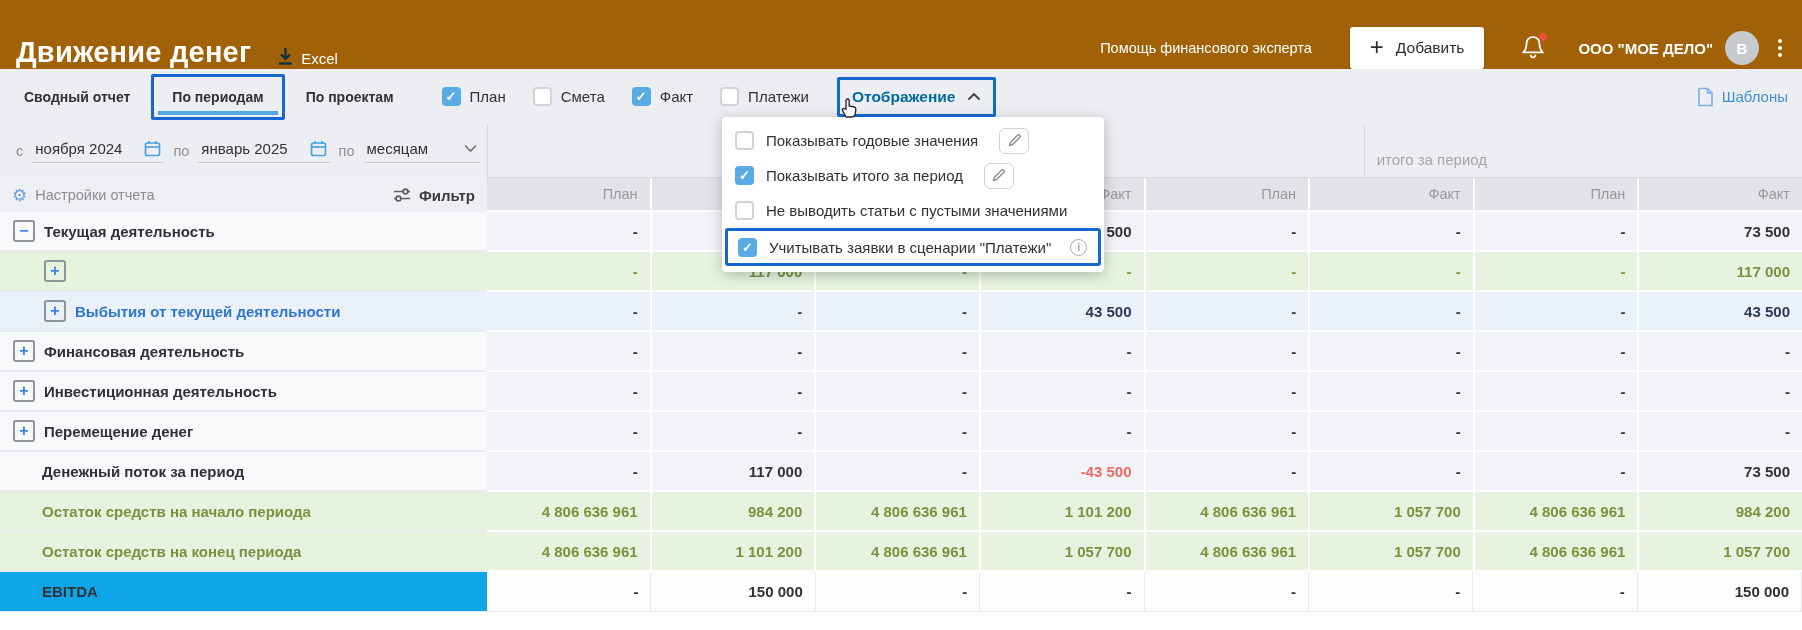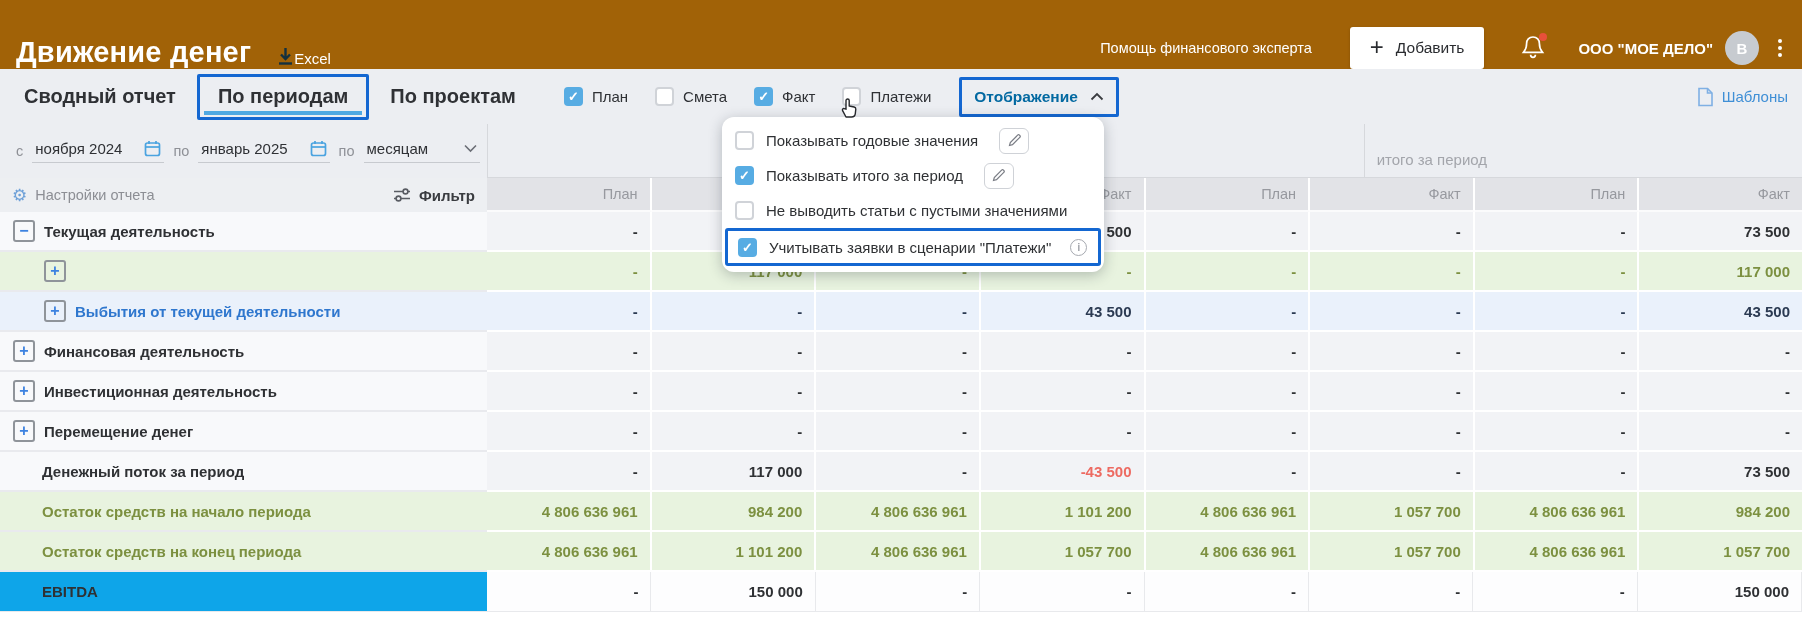--- a/index.html
+++ b/index.html
@@ -3,41 +3,41 @@
 <meta charset="utf-8">
 <style>
   html,body{margin:0;padding:0;background:#fff;}
   .app{position:relative;width:1802px;height:630px;background:#fff;overflow:hidden;
        font-family:"Liberation Sans",sans-serif;-webkit-font-smoothing:antialiased;}
 
   
   .topbar{position:absolute;left:0;top:0;width:1802px;height:69px;background:#a16207;
           display:flex;align-items:flex-end;padding:0 16px;box-sizing:border-box;color:#fff;}
   .page-title{font-size:29px;font-weight:700;letter-spacing:.2px;}
-  .excel-link{display:flex;align-items:center;gap:0;margin-left:26px;cursor:pointer;}
+  .excel-link{display:flex;align-items:center;gap:7px;margin-left:26px;cursor:pointer;}
   .excel-link span{font-size:15px;color:#fff;}
   .topbar-right{margin-left:auto;display:flex;align-items:center;}
   .help-link{font-size:14.5px;color:#fff;cursor:pointer;}
   .add-btn{margin-left:38px;height:42px;background:#fff;border:none;border-radius:3px;
            display:flex;align-items:center;gap:12px;padding:0 20px;cursor:pointer;
            box-shadow:0 1px 3px rgba(0,0,0,.18);}
   .add-btn .plus{font-size:24px;font-weight:400;color:#2A2C30;line-height:1;margin-top:-2px;}
   .add-btn .albl{font-size:15.5px;color:#2A2C30;}
   .bell-wrap{margin-left:36px;position:relative;width:28px;height:30px;cursor:pointer;}
   .bell-dot{position:absolute;right:1px;top:0;width:8px;height:8px;border-radius:50%;background:#E8503A;}
   .company{margin-left:30px;font-size:15px;font-weight:700;color:#fff;}
   .avatar{margin-left:12px;width:34px;height:34px;border-radius:50%;background:#C7CBD0;
           display:flex;align-items:center;justify-content:center;color:#fff;font-size:15px;font-weight:700;cursor:pointer;}
   .kebab{margin-left:15px;display:flex;flex-direction:column;gap:3px;cursor:pointer;padding:4px;}
   .kebab i{width:4px;height:4px;border-radius:50%;background:#fff;}
 
   
   .toolbar{position:absolute;left:0;top:69px;width:1802px;height:55px;background:#ECEEF2;
            display:flex;align-items:center;padding-left:12px;box-sizing:border-box;}
-  .tab{font-size:20px;font-weight:600;color:#2F3135;padding:0 12px;cursor:pointer;white-space:nowrap;}
+  .tab{font-size:14px;font-weight:600;color:#2F3135;padding:0 12px;cursor:pointer;white-space:nowrap;}
   .tab-box{border:3px solid #1467D1;border-radius:2px;height:46px;display:flex;align-items:center;
            position:relative;margin:0 9px;padding:0 6px;box-sizing:border-box;}
   .tab-box::after{content:"";position:absolute;left:4px;right:4px;bottom:2px;height:4px;background:#4FA8E2;}
   .checks{display:flex;align-items:center;gap:27px;margin-left:36px;}
   .check-item{display:flex;align-items:center;gap:9px;cursor:pointer;}
   .check-item span{font-size:15px;color:#2F3135;}
   .cb{width:19px;height:19px;border-radius:4px;box-sizing:border-box;border:2px solid #D0D3D8;
       background:#fff;display:flex;align-items:center;justify-content:center;flex:0 0 auto;}
   .cb.checked{border:none;background:#57ACE3;color:#fff;font-size:13px;font-weight:700;}
   .display-box{margin-left:28px;height:40px;border:3px solid #1467D1;border-radius:2px;
@@ -92,21 +92,21 @@
   .trow.blue-flow .lbl{color:#2F77CE;}
   .trow.blue-flow .vcell{color:#2B3A52;}
   .trow.balance-green .lcell,.trow.balance-green .vcell{background:#E8F3DF;}
   .trow.balance-green .lbl{color:#7C9040;font-weight:700;}
   .trow.balance-green .vcell{color:#7C9040;}
   .trow.ebitda .lcell{background:#0ea5e9;border-bottom:1px solid #E8E9EC;}
   .trow.ebitda .vcell{background:#FDFDFE;border-right:1px solid #E8E9EC;border-bottom:1px solid #E8E9EC;}
   .vcell.neg{color:#ED6A61;}
 
   
-  .dmenu{position:absolute;left:722px;top:117px;width:382px;background:#fff;border-radius:12px;
+  .dmenu{position:absolute;left:722px;top:117px;width:382px;background:#fff;border-radius:4px;
          box-shadow:0 3px 14px rgba(30,40,50,.28);padding:6px 0;z-index:50;box-sizing:border-box;}
   .mitem{height:35px;display:flex;align-items:center;padding:0 13px;gap:12px;font-size:15px;
          color:#2F3134;cursor:pointer;box-sizing:border-box;}
   .mitem.hl{border:3px solid #1467D1;border-radius:3px;margin:0 3px;padding:0 10px;height:38px;}
   .pencil-btn{margin-left:9px;width:28px;height:24px;border:1px solid #CFD2D7;border-radius:6px;
               display:flex;align-items:center;justify-content:center;cursor:pointer;flex:0 0 auto;}
   .info-i{margin-left:7px;width:17px;height:17px;border:1.5px solid #A6A9B0;border-radius:50%;
           color:#A6A9B0;font-size:11px;display:flex;align-items:center;justify-content:center;
           font-weight:700;box-sizing:border-box;flex:0 0 auto;font-style:normal;}
 

